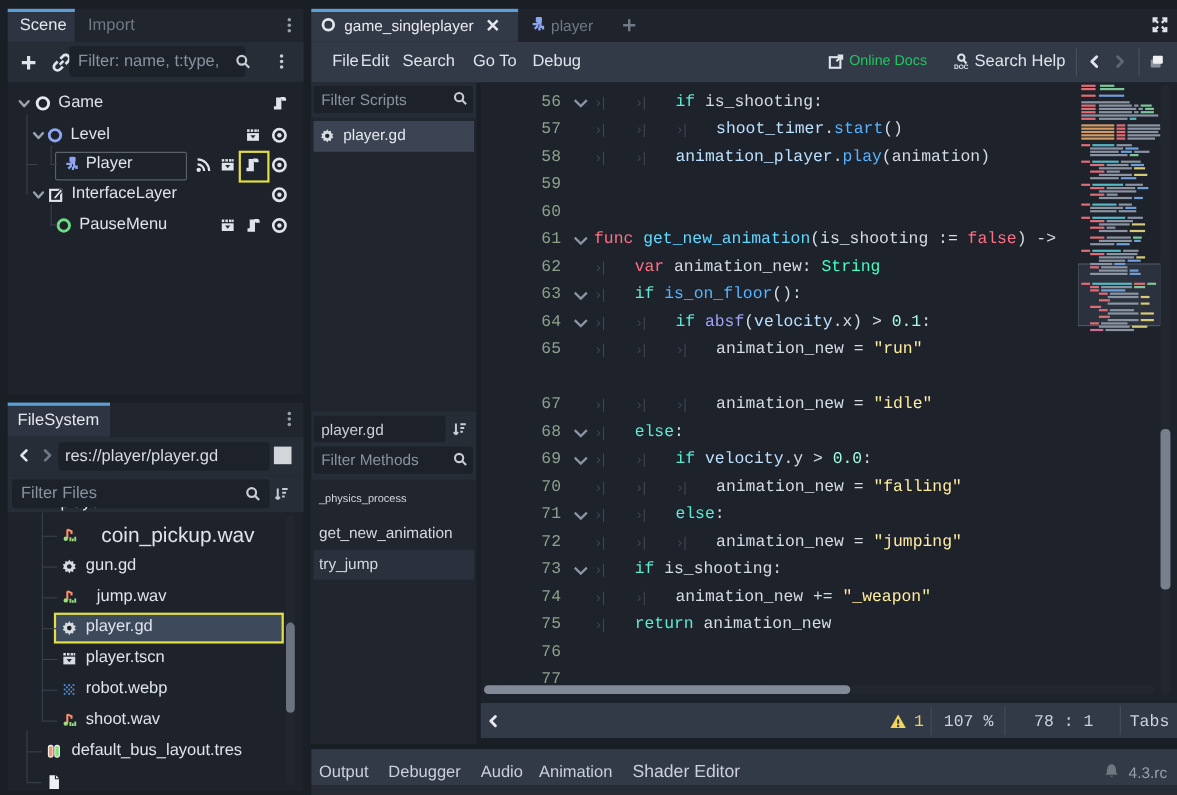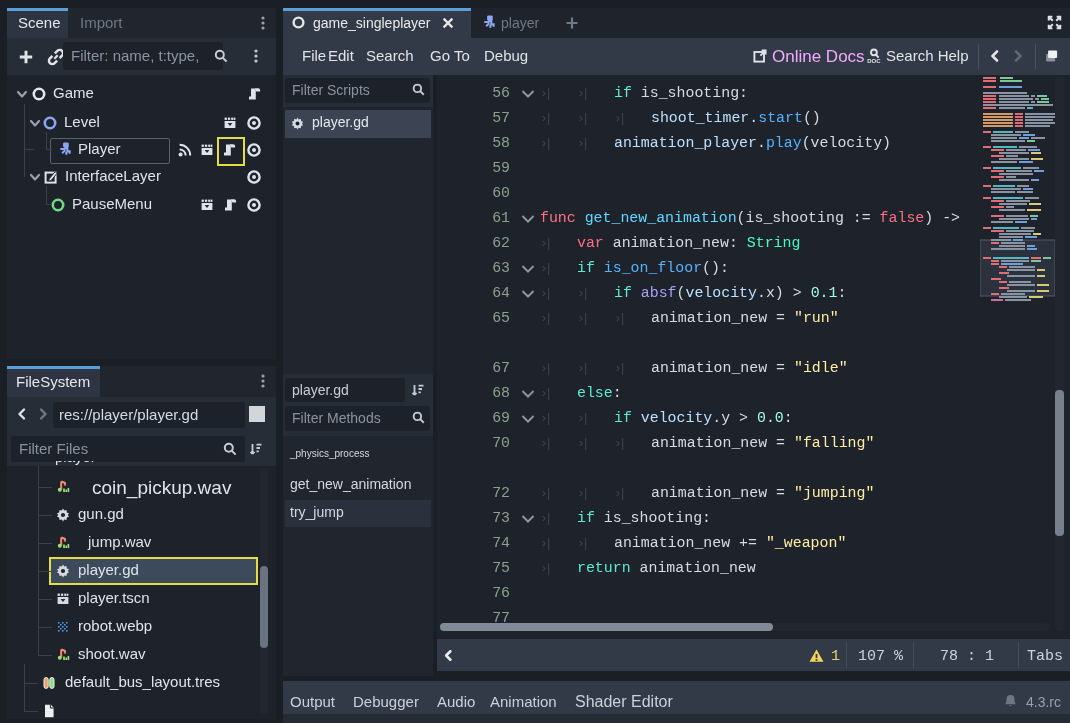--- a/index.html
+++ b/index.html
@@ -282,21 +282,21 @@
 <div class="abs" style="left:283px;top:38px;width:787px;height:37px;background:#333a47;"></div>
 <div class="abs" style="left:302px;top:47px;color:#dfe3ea;font-size:15px;">File</div>
 <div class="abs" style="left:328px;top:47px;color:#dfe3ea;font-size:15px;">Edit</div>
 <div class="abs" style="left:366px;top:47px;color:#dfe3ea;font-size:15px;">Search</div>
 <div class="abs" style="left:430px;top:47px;color:#dfe3ea;font-size:15px;">Go To</div>
 <div class="abs" style="left:484px;top:47px;color:#dfe3ea;font-size:15px;">Debug</div>
 <svg class="abs" style="left:752px;top:48px" width="16" height="16" viewBox="0 0 16 16" fill="none">
     <rect x="2.4" y="4" width="9.6" height="9.6" stroke="#dfe3ea" stroke-width="1.9"></rect>
     <path d="M8.4 7.6 L13.4 2.6 M9.6 2.4 L13.6 2.4 L13.6 6.4" stroke="#dfe3ea" stroke-width="1.9"></path>
   </svg>
-<div class="abs" style="left:772px;top:47px;color:#f0abfc;font-size:17px;">Online Docs</div>
+<div class="abs" style="left:772px;top:47px;color:#22c55e;font-size:13px;">Online Docs</div>
 <svg class="abs" style="left:865px;top:47px" width="17" height="18" viewBox="0 0 16 16" fill="none">
     <circle cx="8.4" cy="4.6" r="2.7" stroke="#dfe3ea" stroke-width="1.8"></circle>
     <path d="M10.3 6.7 L12.8 9.6" stroke="#dfe3ea" stroke-width="1.8"></path>
     <text x="2.2" y="14.6" font-family="Liberation Sans" font-weight="bold" font-size="5.6" fill="#dfe3ea">DOC</text>
   </svg>
 <div class="abs" style="left:886px;top:47px;color:#dfe3ea;font-size:15px;">Search Help</div>
 <div class="abs" style="left:978px;top:44px;width:1px;height:25px;background:#4a515e;"></div>
 <svg class="abs" style="left:987px;top:48px" width="16" height="16" viewBox="0 0 16 16" fill="none">
     <path d="M10 3.5 L5.5 8 L10 12.5" stroke="#dfe3ea" stroke-width="2.6" stroke-linecap="round" stroke-linejoin="round"></path>
   </svg>
@@ -335,21 +335,21 @@
 <div class="abs" style="left:285px;top:500px;width:146px;height:27px;background:#2b313c;"></div>
 <div class="abs" style="left:290px;top:448px;color:#d4d9e0;font-size:10px;">_physics_process</div>
 <div class="abs" style="left:290px;top:476px;color:#d4d9e0;font-size:14px;">get_new_animation</div>
 <div class="abs" style="left:290px;top:504px;color:#d4d9e0;font-size:14px;">try_jump</div>
 <div class="abs well" style="left:437px;top:75px;width:633px;height:564px;"></div>
 <div class="abs" style="left:437px;top:75px;width:543px;height:550px;overflow:hidden;">
 <div class="cl" style="top:6px"><span class="ln">56</span><span class="fa"><svg width="14" height="9" style="position:absolute;left:11px;top:8px">
           <path d="M1.5 2 L7 7.5 L12.5 2" stroke="#8b95a3" stroke-width="2" fill="none"></path>
         </svg></span><span class="tb"><i>›|</i></span><span class="tb"><i>›|</i></span><span class="f">if</span><span class="w"> is_shooting:</span></div>
 <div class="cl" style="top:31px"><span class="ln">57</span><span class="fa"></span><span class="tb"><i>›|</i></span><span class="tb"><i>›|</i></span><span class="tb"><i>›|</i></span><span class="m">shoot_timer</span><span class="w">.</span><span class="c">start</span><span class="w">()</span></div>
-<div class="cl" style="top:56px"><span class="ln">58</span><span class="fa"></span><span class="tb"><i>›|</i></span><span class="tb"><i>›|</i></span><span class="m">animation_player</span><span class="w">.</span><span class="c">play</span><span class="w">(velocity)</span></div>
+<div class="cl" style="top:56px"><span class="ln">58</span><span class="fa"></span><span class="tb"><i>›|</i></span><span class="tb"><i>›|</i></span><span class="m">animation_player</span><span class="w">.</span><span class="c">play</span><span class="w">(animation)</span></div>
 <div class="cl" style="top:81px"><span class="ln">59</span><span class="fa"></span></div>
 <div class="cl" style="top:106px"><span class="ln">60</span><span class="fa"></span></div>
 <div class="cl" style="top:131px"><span class="ln">61</span><span class="fa"><svg width="14" height="9" style="position:absolute;left:11px;top:8px">
           <path d="M1.5 2 L7 7.5 L12.5 2" stroke="#8b95a3" stroke-width="2" fill="none"></path>
         </svg></span><span class="k">func </span><span class="d">get_new_animation</span><span class="w">(is_shooting := </span><span class="k">false</span><span class="w">) -&gt; </span></div>
 <div class="cl" style="top:156px"><span class="ln">62</span><span class="fa"></span><span class="tb"><i>›|</i></span><span class="k">var </span><span class="w">animation_new: </span><span class="t">String</span></div>
 <div class="cl" style="top:181px"><span class="ln">63</span><span class="fa"><svg width="14" height="9" style="position:absolute;left:11px;top:8px">
           <path d="M1.5 2 L7 7.5 L12.5 2" stroke="#8b95a3" stroke-width="2" fill="none"></path>
         </svg></span><span class="tb"><i>›|</i></span><span class="f">if </span><span class="c">is_on_floor</span><span class="w">():</span></div>
 <div class="cl" style="top:206px"><span class="ln">64</span><span class="fa"><svg width="14" height="9" style="position:absolute;left:11px;top:8px">
@@ -357,20 +357,23 @@
         </svg></span><span class="tb"><i>›|</i></span><span class="tb"><i>›|</i></span><span class="f">if </span><span class="g">absf</span><span class="w">(</span><span class="m">velocity</span><span class="w">.x) &gt; </span><span class="n">0.1</span><span class="w">:</span></div>
 <div class="cl" style="top:231px"><span class="ln">65</span><span class="fa"></span><span class="tb"><i>›|</i></span><span class="tb"><i>›|</i></span><span class="tb"><i>›|</i></span><span class="w">animation_new = </span><span class="s">"run"</span></div>
 <div class="cl" style="top:281px"><span class="ln">67</span><span class="fa"></span><span class="tb"><i>›|</i></span><span class="tb"><i>›|</i></span><span class="tb"><i>›|</i></span><span class="w">animation_new = </span><span class="s">"idle"</span></div>
 <div class="cl" style="top:306px"><span class="ln">68</span><span class="fa"><svg width="14" height="9" style="position:absolute;left:11px;top:8px">
           <path d="M1.5 2 L7 7.5 L12.5 2" stroke="#8b95a3" stroke-width="2" fill="none"></path>
         </svg></span><span class="tb"><i>›|</i></span><span class="f">else</span><span class="w">:</span></div>
 <div class="cl" style="top:331px"><span class="ln">69</span><span class="fa"><svg width="14" height="9" style="position:absolute;left:11px;top:8px">
           <path d="M1.5 2 L7 7.5 L12.5 2" stroke="#8b95a3" stroke-width="2" fill="none"></path>
         </svg></span><span class="tb"><i>›|</i></span><span class="tb"><i>›|</i></span><span class="f">if </span><span class="m">velocity</span><span class="w">.y &gt; </span><span class="n">0.0</span><span class="w">:</span></div>
 <div class="cl" style="top:356px"><span class="ln">70</span><span class="fa"></span><span class="tb"><i>›|</i></span><span class="tb"><i>›|</i></span><span class="tb"><i>›|</i></span><span class="w">animation_new = </span><span class="s">"falling"</span></div>
+<div class="cl" style="top:381px"><span class="ln">71</span><span class="fa"><svg width="14" height="9" style="position:absolute;left:11px;top:8px">
+          <path d="M1.5 2 L7 7.5 L12.5 2" stroke="#8b95a3" stroke-width="2" fill="none"></path>
+        </svg></span><span class="tb"><i>›|</i></span><span class="tb"><i>›|</i></span><span class="f">else</span><span class="w">:</span></div>
 <div class="cl" style="top:406px"><span class="ln">72</span><span class="fa"></span><span class="tb"><i>›|</i></span><span class="tb"><i>›|</i></span><span class="tb"><i>›|</i></span><span class="w">animation_new = </span><span class="s">"jumping"</span></div>
 <div class="cl" style="top:431px"><span class="ln">73</span><span class="fa"><svg width="14" height="9" style="position:absolute;left:11px;top:8px">
           <path d="M1.5 2 L7 7.5 L12.5 2" stroke="#8b95a3" stroke-width="2" fill="none"></path>
         </svg></span><span class="tb"><i>›|</i></span><span class="f">if</span><span class="w"> is_shooting:</span></div>
 <div class="cl" style="top:456px"><span class="ln">74</span><span class="fa"></span><span class="tb"><i>›|</i></span><span class="tb"><i>›|</i></span><span class="w">animation_new += </span><span class="s">"_weapon"</span></div>
 <div class="cl" style="top:481px"><span class="ln">75</span><span class="fa"></span><span class="tb"><i>›|</i></span><span class="f">return</span><span class="w"> animation_new</span></div>
 <div class="cl" style="top:506px"><span class="ln">76</span><span class="fa"></span></div>
 <div class="cl" style="top:531px"><span class="ln">77</span><span class="fa"></span></div>
 </div>
 <svg class="abs" style="left:980px;top:75px" width="75" height="564" viewBox="0 0 75 564" fill="none">

